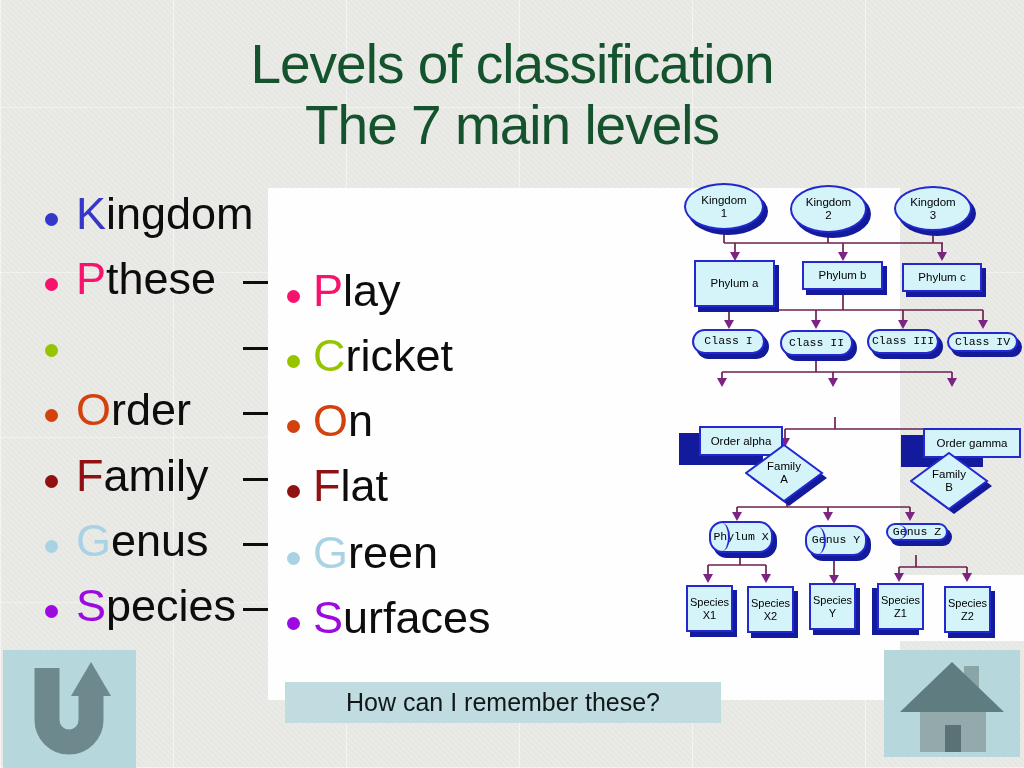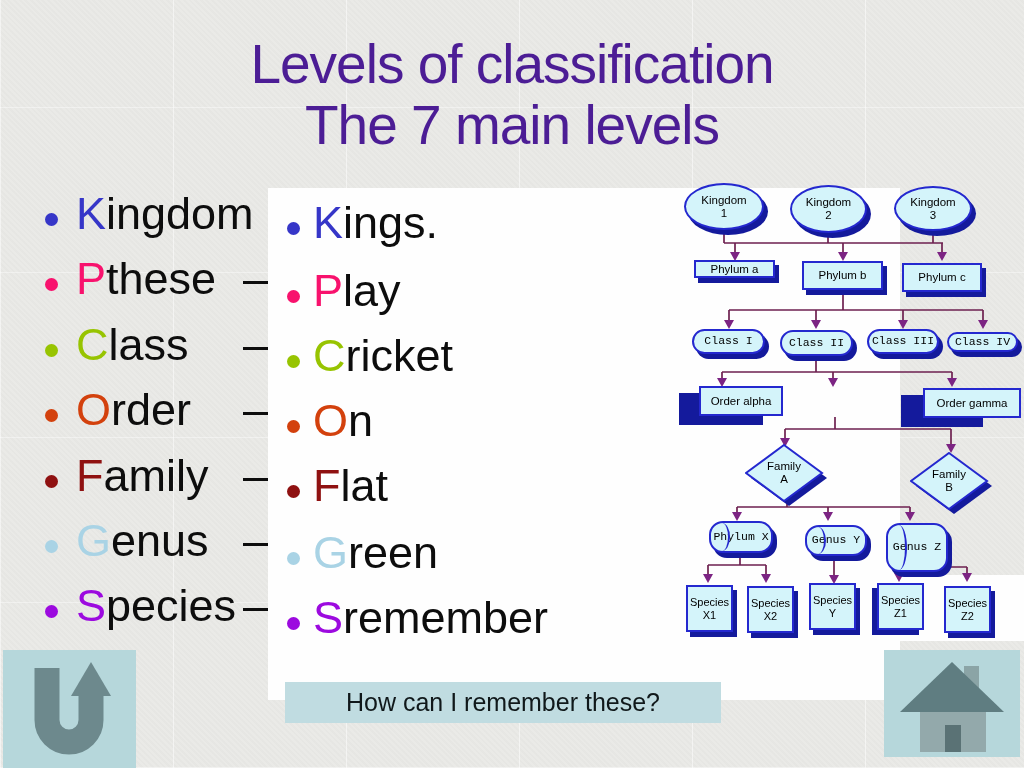--- a/index.html
+++ b/index.html
@@ -5,21 +5,21 @@
   html,body{margin:0;padding:0;}
   body{width:1024px;height:768px;font-family:"Liberation Sans", sans-serif;}
   .slide{position:relative;width:1024px;height:768px;background:var(--slide-bg,#eaeae7);overflow:hidden;}
   
   .slide::before{content:"";position:absolute;inset:0;z-index:0;pointer-events:none;
     background-image:
       repeating-linear-gradient(90deg, rgba(255,255,255,.5) 0 1px, transparent 1px 173px),
       repeating-linear-gradient(0deg, rgba(255,255,255,.4) 0 1px, transparent 1px 165px),
       repeating-linear-gradient(45deg, rgba(0,0,0,.015) 0 2px, transparent 2px 4px);}
   .title{position:absolute;left:0;right:0;top:34px;margin:0;text-align:center;z-index:2;
-    font-size:55px;font-weight:400;line-height:1.1;color:#4c1d95;letter-spacing:-1px;}
+    font-size:55px;font-weight:400;line-height:1.1;color:#14532d;letter-spacing:-1px;}
   .white-panel{position:absolute;left:268px;top:188px;width:632px;height:512px;background:#fefefe;z-index:1;}
   .white-patch{position:absolute;left:853px;top:575px;width:171px;height:66px;background:#fefefe;z-index:1;}
 
   .lrow,.mrow{position:absolute;height:58px;line-height:56px;font-size:45px;color:#0d0d0d;z-index:3;white-space:nowrap;}
   .lrow{left:0;width:268px;}
   .mrow{left:272px;width:260px;}
   .dot{position:absolute;top:27px;width:13px;height:13px;border-radius:50%;display:inline-block;}
   .lrow .dot{left:45px;}
   .mrow .dot{left:15px;}
   .lrow .word{position:absolute;left:76px;top:0;}
@@ -28,21 +28,21 @@
 
   
   .shape{position:absolute;z-index:3;background:var(--node-fill);border:2px solid var(--node-border);
     box-shadow:4px 5px 0 var(--node-shadow);display:flex;flex-direction:column;align-items:center;
     justify-content:center;text-align:center;font-size:11.5px;line-height:1.12;color:#000;box-sizing:border-box;}
   .ellipse{border-radius:50%;}
   .stadium{border-radius:14px;font-family:Liberation Mono, monospace;}
   .sq{font-size:11px;}
   .shadow-left{box-shadow:-5px 5px 0 var(--node-shadow);}
   .genus .cyl{position:absolute;left:3px;top:0px;bottom:0px;width:14px;border-right:2px solid var(--node-border);border-radius:50%;}
-  .order{position:absolute;z-index:3;}
+  .order{position:absolute;z-index:3;margin-top:40px;}
   .order .oshadow{position:absolute;left:0;top:7px;height:32px;background:var(--node-shadow);}
   .order .obox{position:absolute;top:0;height:30px;background:var(--node-fill);border:2px solid var(--node-border);
     box-sizing:border-box;display:flex;align-items:center;justify-content:center;font-size:11.5px;color:#000;}
   .diamond{position:absolute;z-index:3;}
   .diamond .dlabel{position:absolute;inset:0;display:flex;flex-direction:column;align-items:center;
     justify-content:center;text-align:center;font-size:11.5px;line-height:1.12;color:#000;}
   .connectors{position:absolute;inset:0;z-index:2;pointer-events:none;}
   .cline{stroke:var(--line-color);stroke-width:1.7;fill:none;}
   .carrow{fill:var(--arrow-color);stroke:none;}
 
@@ -67,21 +67,20 @@
     <span class="word"><span style="color: rgb(54, 54, 200);">K</span><span>ingdom</span></span>
     <span class="dash"></span>
   </div>
   <div class="lrow" style="top:251px">
     <span class="dot" style="background-color: rgb(248, 18, 109);"></span>
     <span class="word"><span style="color: rgb(248, 18, 109);">P</span><span>these</span></span>
     <span class="dash">–</span>
   </div>
   <div class="lrow" style="top:317px">
     <span class="dot" style="background-color: rgb(151, 196, 1);"></span>
-    <span class="word"><span style="color: rgb(151, 196, 1);">C</span><span>lass</span></span>
     <span class="dash">–</span>
   </div>
   <div class="lrow" style="top:382px">
     <span class="dot" style="background-color: rgb(211, 65, 13);"></span>
     <span class="word"><span style="color: rgb(211, 65, 13);">O</span><span>rder</span></span>
     <span class="dash">–</span>
   </div>
   <div class="lrow" style="top:448px">
     <span class="dot" style="background-color: rgb(143, 17, 17);"></span>
     <span class="word"><span style="color: rgb(143, 17, 17);">F</span><span>amily</span></span>
@@ -91,24 +90,20 @@
     <span class="dot" style="background-color: rgb(169, 211, 229);"></span>
     <span class="word"><span style="color: rgb(169, 211, 229);">G</span><span>enus</span></span>
     <span class="dash">–</span>
   </div>
   <div class="lrow" style="top:578px">
     <span class="dot" style="background-color: rgb(156, 10, 223);"></span>
     <span class="word"><span style="color: rgb(156, 10, 223);">S</span><span>pecies</span></span>
     <span class="dash">–</span>
   </div>
 
-  <div class="mrow" style="top:195px">
-    <span class="dot" style="background-color: rgb(54, 54, 200);"></span>
-    <span class="word"><span style="color: rgb(54, 54, 200);">K</span><span>ings.</span></span>
-  </div>
   <div class="mrow" style="top:263px">
     <span class="dot" style="background-color: rgb(248, 18, 109);"></span>
     <span class="word"><span style="color: rgb(248, 18, 109);">P</span><span>lay</span></span>
   </div>
   <div class="mrow" style="top:393px">
     <span class="dot" style="background-color: rgb(211, 65, 13);"></span>
     <span class="word"><span style="color: rgb(211, 65, 13);">O</span><span>n</span></span>
   </div>
   <div class="mrow" style="top:328px">
     <span class="dot" style="background-color: rgb(151, 196, 1);"></span>
@@ -117,21 +112,21 @@
   <div class="mrow" style="top:458px">
     <span class="dot" style="background-color: rgb(143, 17, 17);"></span>
     <span class="word"><span style="color: rgb(143, 17, 17);">F</span><span>lat</span></span>
   </div>
   <div class="mrow" style="top:525px">
     <span class="dot" style="background-color: rgb(169, 211, 229);"></span>
     <span class="word"><span style="color: rgb(169, 211, 229);">G</span><span>reen</span></span>
   </div>
   <div class="mrow" style="top:590px">
     <span class="dot" style="background-color: rgb(156, 10, 223);"></span>
-    <span class="word"><span style="color: rgb(156, 10, 223);">S</span><span>remember</span></span>
+    <span class="word"><span style="color: rgb(156, 10, 223);">S</span><span>urfaces</span></span>
   </div>
 
   <svg class="connectors" width="1024" height="768" viewBox="0 0 1024 768">
     <path class="cline" d="M724 229 V243 M828 233 V243 M933 231 V243 M724 243 H943 M735 243 V252 M843 243 V252 M942 243 V252
       M843 292 V310 M729 310 H983 M729 310 V320 M816 310 V320 M903 310 V320 M983 310 V320
       M816 357 V372 M722 372 H952 M722 372 V378 M833 372 V378 M952 372 V378
       M835 417 V429 M785 429 H951 M785 429 V438 M951 429 V444
       M787 503 V507 M737 507 H910 M737 507 V512 M828 507 V512 M910 507 V512
       M740 553 V565 M708 565 H766 M708 565 V574 M766 565 V574
       M834 557 V575
@@ -151,21 +146,21 @@
     </div>
   <div class="shape ellipse" style="left:790px;top:185px;width:77px;height:48px">
       <span>Kingdom</span>
       <span>2</span>
     </div>
   <div class="shape ellipse" style="left:894px;top:186px;width:78px;height:45px">
       <span>Kingdom</span>
       <span>3</span>
     </div>
 
-  <div class="shape" style="left:694px;top:260px;width:81px;height:18px">
+  <div class="shape" style="left:694px;top:260px;width:81px;height:47px">
       <span>Phylum a</span>
     </div>
   <div class="shape" style="left:802px;top:261px;width:81px;height:29px">
       <span>Phylum b</span>
     </div>
   <div class="shape" style="left:902px;top:263px;width:80px;height:29px">
       <span>Phylum c</span>
     </div>
 
   <div class="shape stadium" style="left:692px;top:329px;width:73px;height:25px">
@@ -216,21 +211,21 @@
   </div>
 
   <div class="shape stadium genus" style="left:709px;top:521px;width:64px;height:32px">
       <span class="cyl"></span>
       <span>Phylum X</span>
     </div>
   <div class="shape stadium genus" style="left:805px;top:525px;width:62px;height:31px">
       <span class="cyl"></span>
       <span>Genus Y</span>
     </div>
-  <div class="shape stadium genus" style="left:886px;top:523px;width:62px;height:49px">
+  <div class="shape stadium genus" style="left:886px;top:523px;width:62px;height:18px">
       <span class="cyl"></span>
       <span>Genus Z</span>
     </div>
 
   <div class="shape sq" style="left:686px;top:585px;width:47px;height:47px">
       <span>Species</span>
       <span>X1</span>
     </div>
   <div class="shape sq" style="left:747px;top:586px;width:47px;height:47px">
       <span>Species</span>

